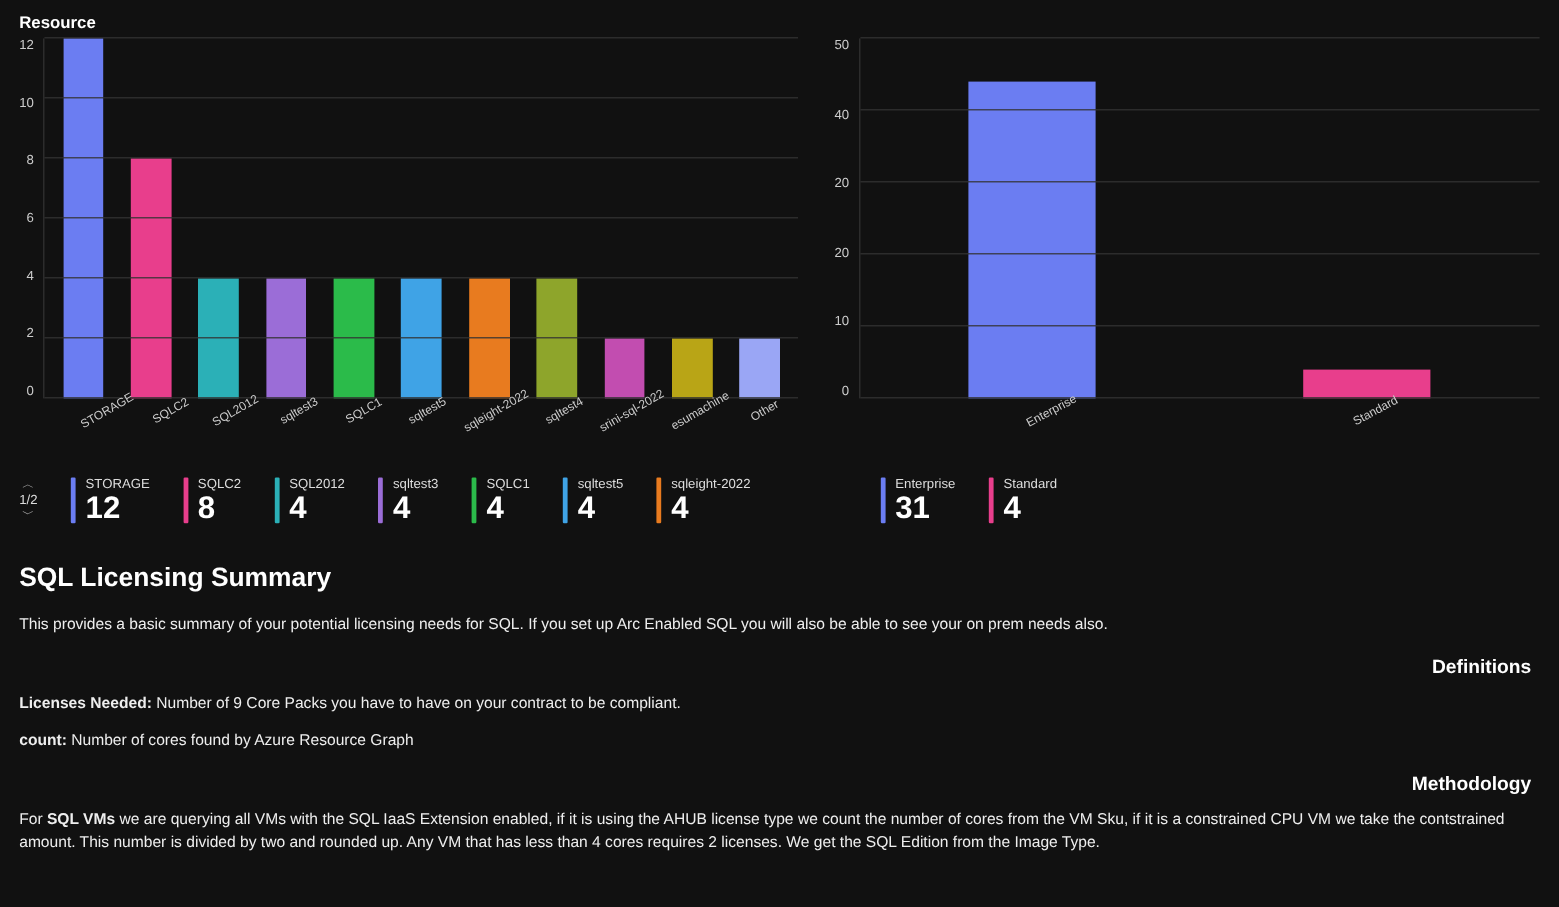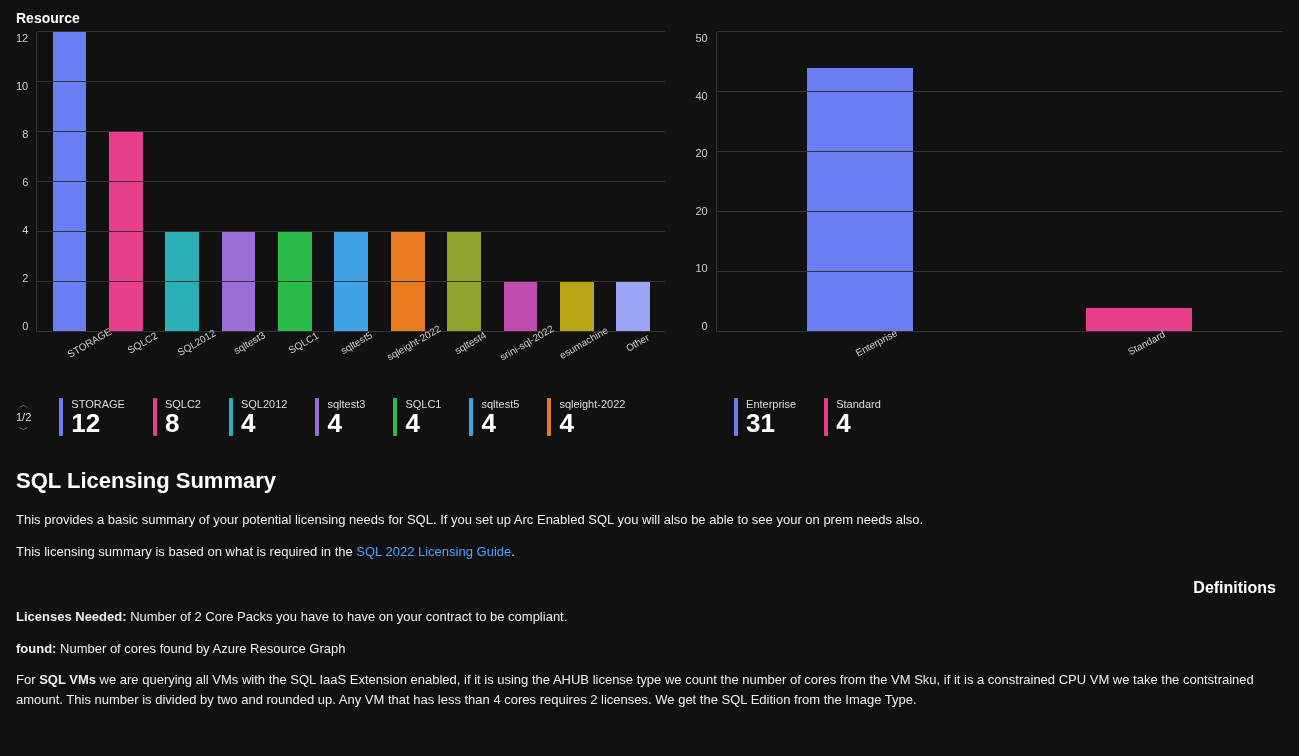--- a/index.html
+++ b/index.html
@@ -337,20 +337,18 @@
           <div class="kpi-label">Standard</div>
           <div class="kpi-value">4</div>
         </div>
       </div>
     </div>
 </div>
 
 <div class="text-section">
   <h2>SQL Licensing Summary</h2>
   <p>This provides a basic summary of your potential licensing needs for SQL. If you set up Arc Enabled SQL you will also be able to see your on prem needs also.</p>
-  <p>
-    <span>This licensing summary is based on what is required in the </span><a href="#">SQL 2022 Licensing Guide</a><span>.</span>
-  </p>
   <h3>Definitions</h3>
-  <p><strong>Licenses Needed:</strong><span> Number of 2 Core Packs you have to have on your contract to be compliant.</span></p>
-  <p><strong>found:</strong><span> Number of cores found by Azure Resource Graph</span></p>
+  <p><strong>Licenses Needed:</strong><span> Number of 9 Core Packs you have to have on your contract to be compliant.</span></p>
+  <p><strong>count:</strong><span> Number of cores found by Azure Resource Graph</span></p>
+  <h3>Methodology</h3>
   <p><span>For </span><strong>SQL VMs</strong><span> we are querying all VMs with the SQL IaaS Extension enabled, if it is using the AHUB license type we count the number of cores from the VM Sku, if it is a constrained CPU VM we take the contstrained amount. This number is divided by two and rounded up. Any VM that has less than 4 cores requires 2 licenses. We get the SQL Edition from the Image Type.</span></p>
 </div>
 
 </body></html>

